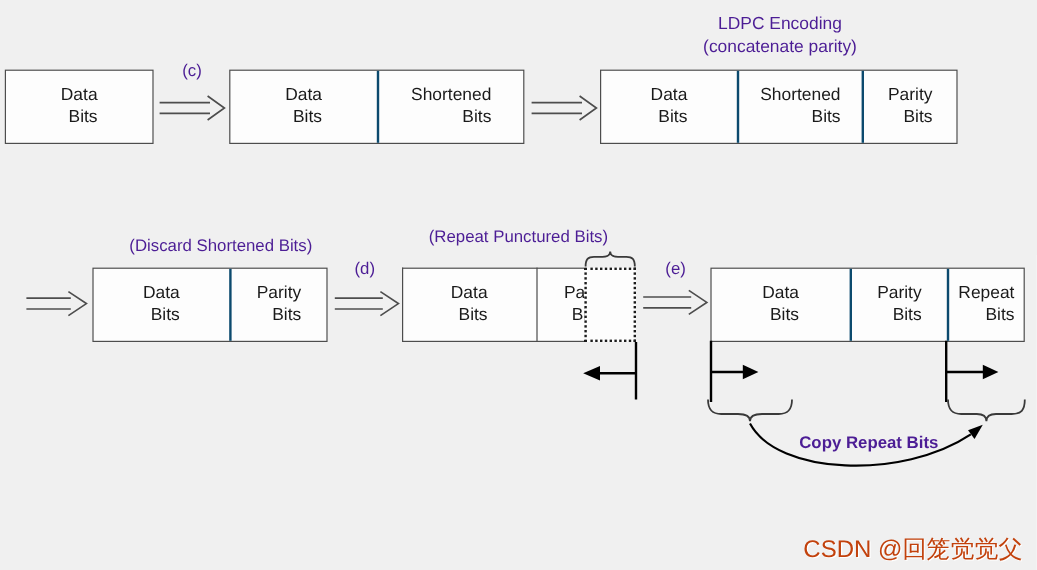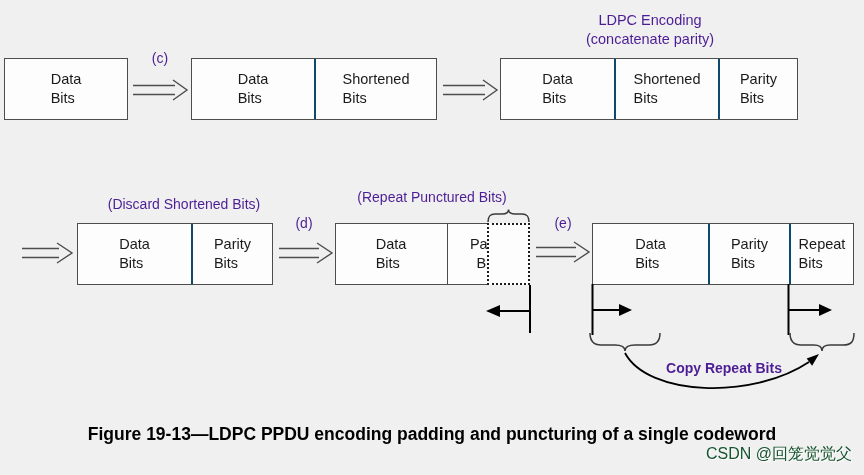--- a/index.html
+++ b/index.html
@@ -10,21 +10,21 @@
     color:#1a1a1a;
   }
   .box {
     position:absolute; box-sizing:border-box;
     background:#fdfdfd; border:1px solid #4d4d4d;
     display:flex; height:62px;
   }
   .cell {
     box-sizing:border-box; flex:1;
     display:flex; align-items:center; justify-content:center;
-    text-align:left; white-space:pre-line;
+    text-align:right; white-space:pre-line;
     font-size:14.5px; line-height:19px; color:#1a1a1a;
   }
   .cell.fixed { flex:none; }
   .cell + .cell { border-left:2px solid #0c4a6e; }
   .lbl {
     position:absolute; font-size:14px; line-height:17px;
     color:#4c1d95; text-align:center; white-space:pre-line;
   }
   .lbl.two-line { line-height:19px; font-size:14.5px; }
   
@@ -48,21 +48,21 @@
     position:absolute; left:152px; top:0; width:43px; height:62px;
     box-sizing:border-box; background:#fdfdfd;
     border:2px dotted #1c1c1c; z-index:2;
   }
   #figure-caption {
     position:absolute; left:0; right:0; top:424px;
     text-align:center; font-weight:bold; font-size:17.5px; color:#000;
   }
   #watermark {
     position:absolute; right:12px; top:444px;
-    font-size:16px; color:#14532d;
+    font-size:20px; color:#c2410c;
     text-shadow:1px 1px 0 #ffffff;
   }
   #diagram-svg { position:absolute; left:0; top:0; z-index:3; pointer-events:none; }
 </style>
 </head>
 <body>
 
 <div id="canvas">
 
   <div class="lbl two-line" style="left:540px; top:11px; width:220px;">LDPC Encoding
@@ -146,16 +146,15 @@
     <g stroke="#3a3a3a" stroke-width="1.5" fill="none">
       <path d="M488,222 C488,216 490,214 495,214 L502,214 C506,214 508.5,212.5 508.5,209.5 C508.5,212.5 511,214 515,214 L522,214 C527,214 529,216 529,222"></path>
       <path d="M590,333 C590,342 594,345 601,345 L615,345 C621,345 625,347 625,351 C625,347 629,345 635,345 L649,345 C656,345 660,342 660,333"></path>
       <path d="M790,333 C790,342 794,345 801,345 L814,345 C819,345 822,347 822,351 C822,347 825,345 830,345 L843,345 C851,345 854,342 854,333"></path>
     </g>
 
     <path d="M625,353 C648,396 752,400 809,362" stroke="#000000" stroke-width="1.8" fill="none"></path>
     <polygon points="819,354 806.7,358.6 812.1,365.8" fill="#000000"></polygon>
   </svg>
 
-  <div id="figure-caption">Figure 19-13—LDPC PPDU encoding padding and puncturing of a single codeword</div>
   <div id="watermark">CSDN @回笼觉觉父</div>
 
 </div>
 
 </body></html>

